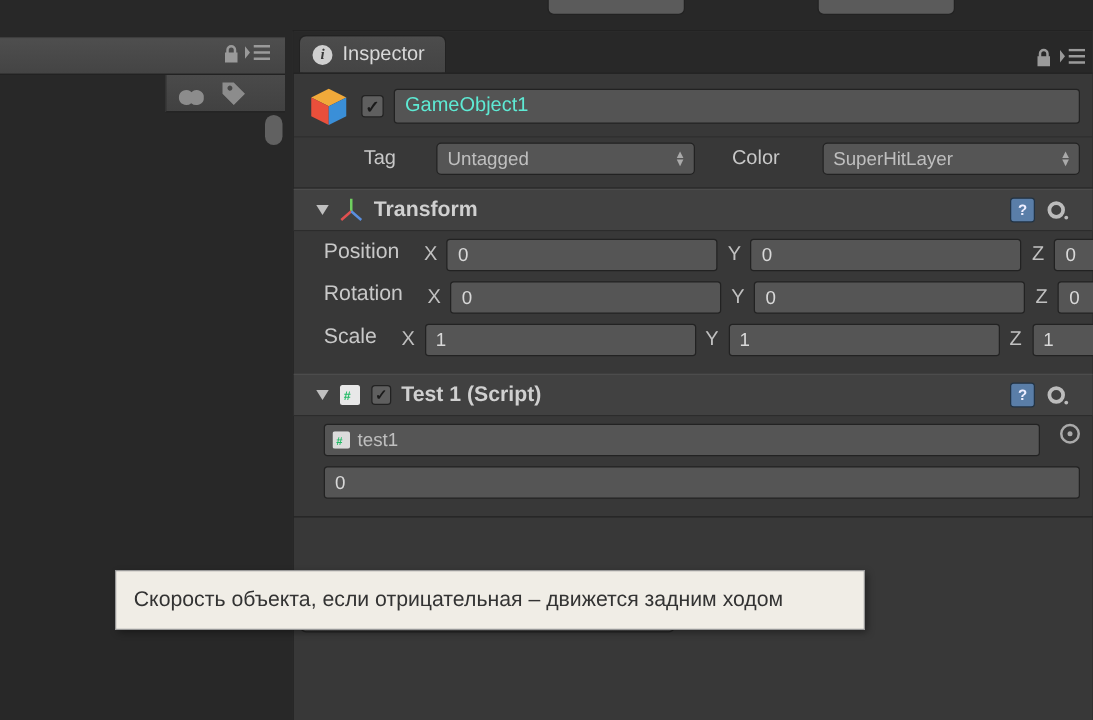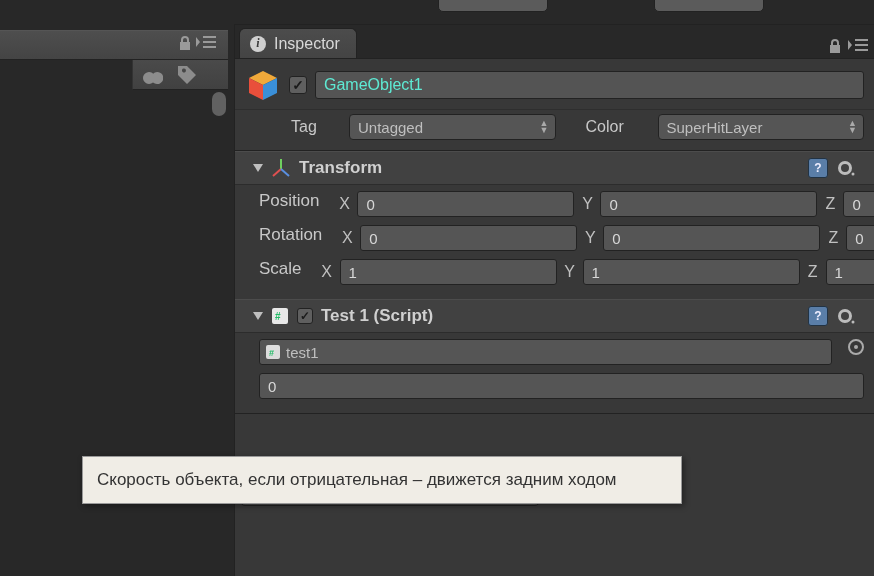--- a/index.html
+++ b/index.html
@@ -59,21 +59,21 @@
   .numin { flex:1; min-width:0; height: 26px; background: #555; border: 1px solid #222; border-radius: 3px; color: #d8d8d8; padding: 0 8px; font-size: 15px; }
   .refslot { flex:1; height: 26px; background: #555; border: 1px solid #222; border-radius: 3px; color: #bfbfbf; padding: 0 6px; font-size: 15px; display:flex; align-items:center; gap:6px;}
   .targetpick { width: 16px; height:16px; border:2px solid #aaa; border-radius:50%; margin-left:auto; position:relative; }
   .targetpick:after { content:""; position:absolute; width:4px; height:4px; background:#aaa; border-radius:50%; left:4px; top:4px;}
   .colorfield { flex:1; height: 26px; background: #000; border: 1px solid #222; border-radius: 2px; }
   .eyedrop { width: 20px; height: 20px; margin-left:6px; }
 
   .addbtn { position:absolute; left: 240px; top: 470px; width: 300px; height: 36px; background: linear-gradient(#5a5a5a,#4c4c4c); border:1px solid #222; border-radius:5px; }
 
   
-  .tooltip { position: absolute; left: 82px; top: 456px; width: 600px; background: #f0ede6; color: #333; border: 1px solid #999; padding: 10px 14px; font-size: 17px; line-height: 26px; box-shadow: 2px 2px 6px rgba(0,0,0,0.4); }
+  .tooltip { position: absolute; left: 92px; top: 456px; width: 600px; background: #f0ede6; color: #333; border: 1px solid #999; padding: 10px 14px; font-size: 17px; line-height: 26px; box-shadow: 2px 2px 6px rgba(0,0,0,0.4); }
 
   
   svg { display:block; }
 </style>
 </head>
 <body>
 
 <div class="topchips">
   <div class="chip" style="left:438px; width:110px;"></div>
   <div class="chip" style="left:654px; width:110px;"></div>

